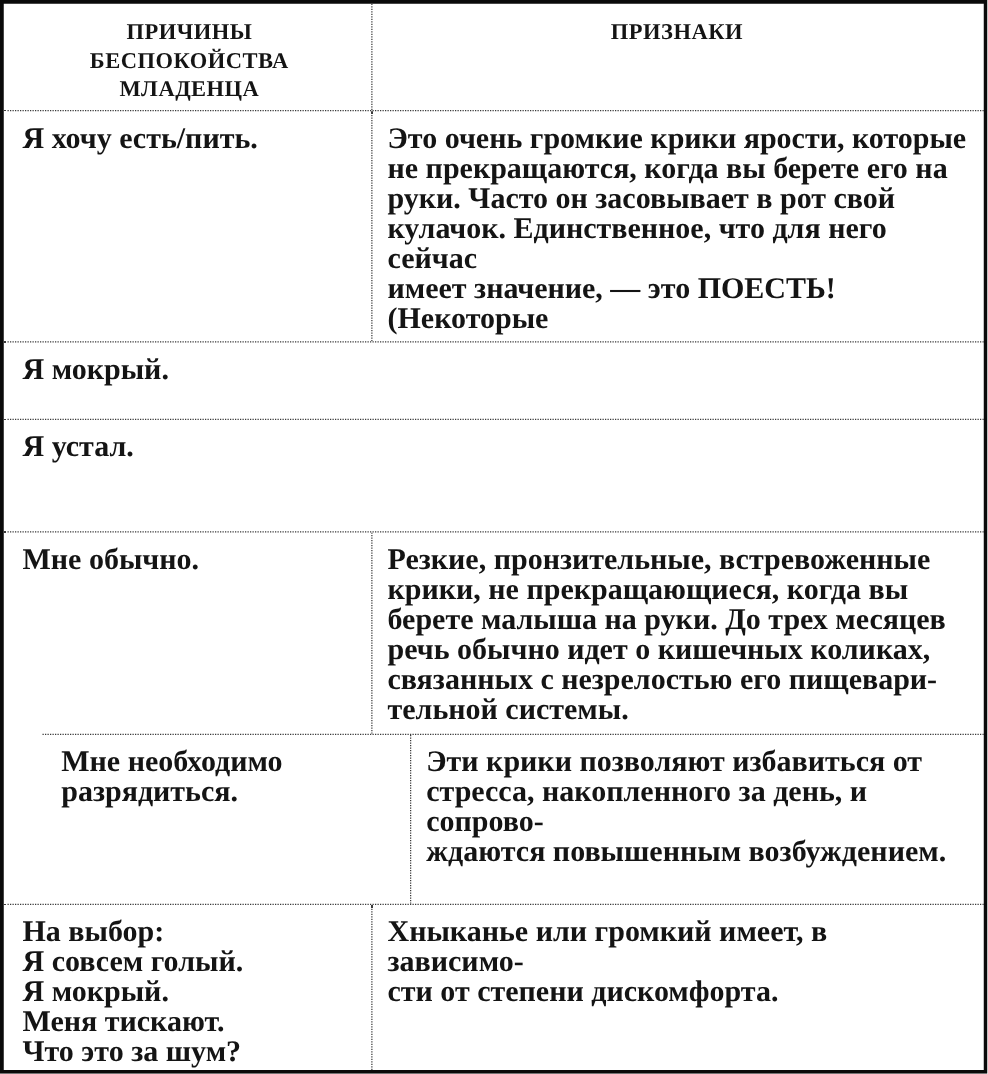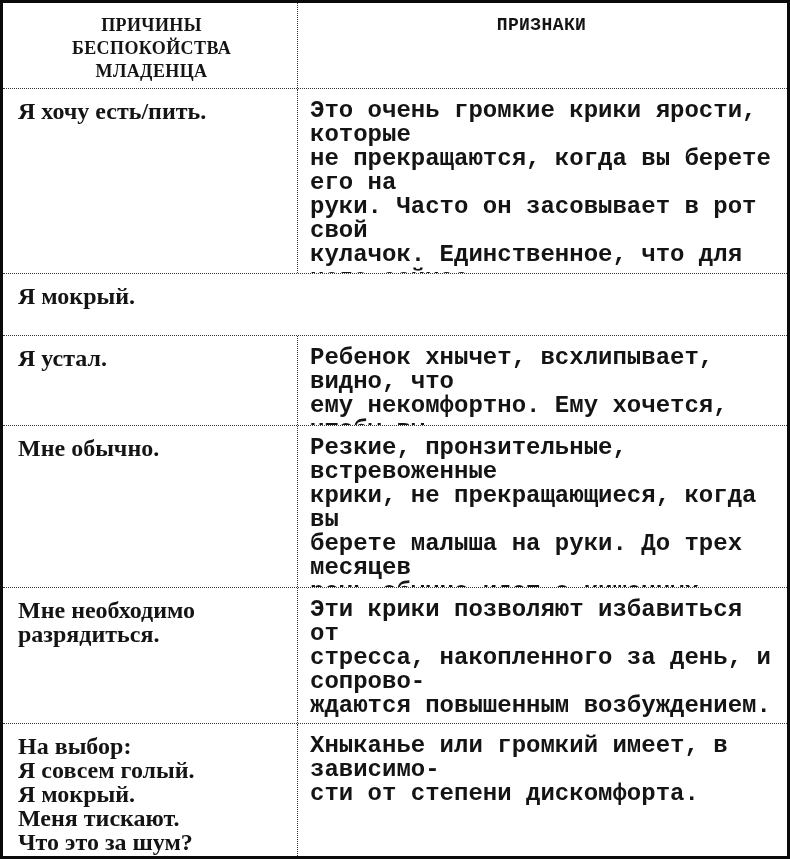--- a/index.html
+++ b/index.html
@@ -39,40 +39,39 @@
   }
   .cell.left {
     width: 294px;
     flex: none;
     padding: 10px 12px 6px 15px;
   }
   .cell.right {
     flex: 1;
     border-left: 1px dotted #3a3a3a;
     padding: 10px 14px 6px 12px;
-    font-family: Liberation Mono, monospace;
   }
   .header-row .cell {
     text-align: center;
     font-size: 18px;
     line-height: 23px;
     letter-spacing: 0.4px;
     padding-top: 11px;
   }
   .body-cell {
     font-size: 24px;
     line-height: 24px;
   }
   
   .r-header { height: 85px; }
   .r-1 { height: 185px; }
   .r-2 { height: 62px; }
   .r-3 { height: 90px; }
   .r-4 { height: 162px; }
-  .r-5 { height: 136px; }
+  .r-5 { height: 136px; margin-left: 31px; }
   .r-6 { flex: 1; }
 </style>
 </head>
 <body>
 
 <div class="page">
   <div class="table">
 
     <div class="row header-row r-header">
       <div class="cell left">ПРИЧИНЫ
@@ -91,23 +90,20 @@
 дети успокаиваются, увидев, как им
 готовят бутылочку с едой.)</div>
     </div>
 
     <div class="row r-2">
       <div class="cell left body-cell">Я мокрый.</div>
     </div>
 
     <div class="row r-3">
       <div class="cell left body-cell">Я устал.</div>
-      <div class="cell right body-cell">Ребенок хнычет, всхлипывает, видно, что
-ему некомфортно. Ему хочется, чтобы вы
-прижали его к себе и утешили.</div>
     </div>
 
     <div class="row r-4">
       <div class="cell left body-cell">Мне обычно.</div>
       <div class="cell right body-cell">Резкие, пронзительные, встревоженные
 крики, не прекращающиеся, когда вы
 берете малыша на руки. До трех месяцев
 речь обычно идет о кишечных коликах,
 связанных с незрелостью его пищевари-
 тельной системы.</div>

